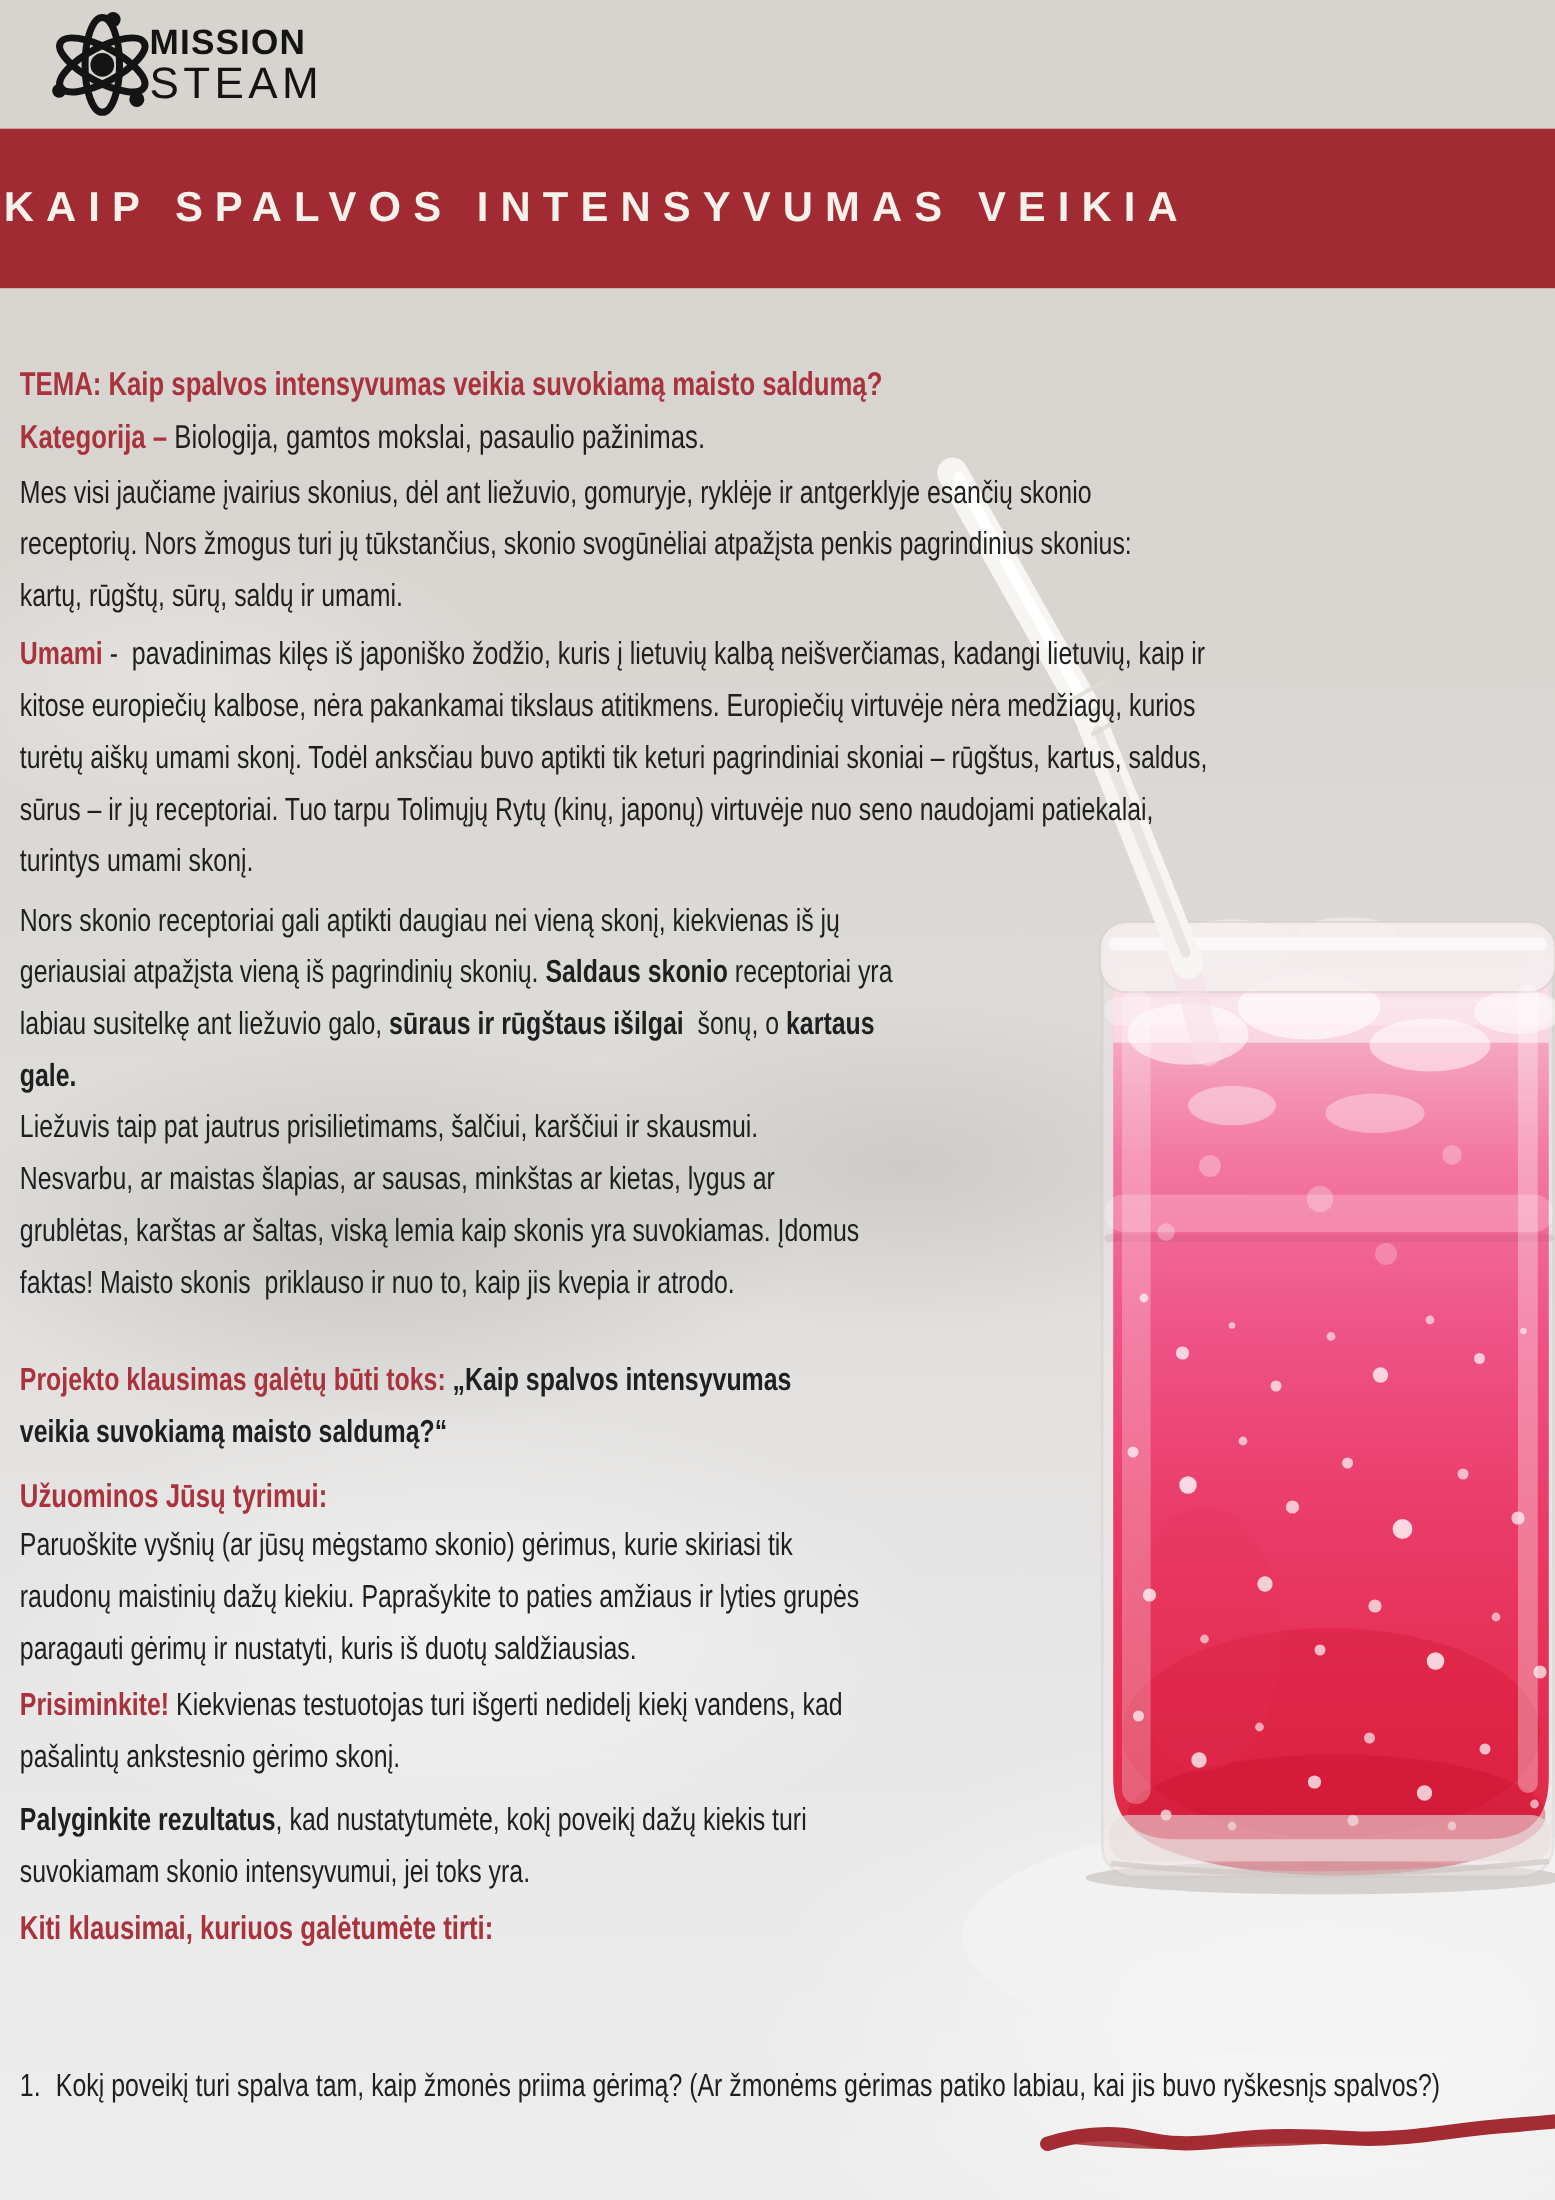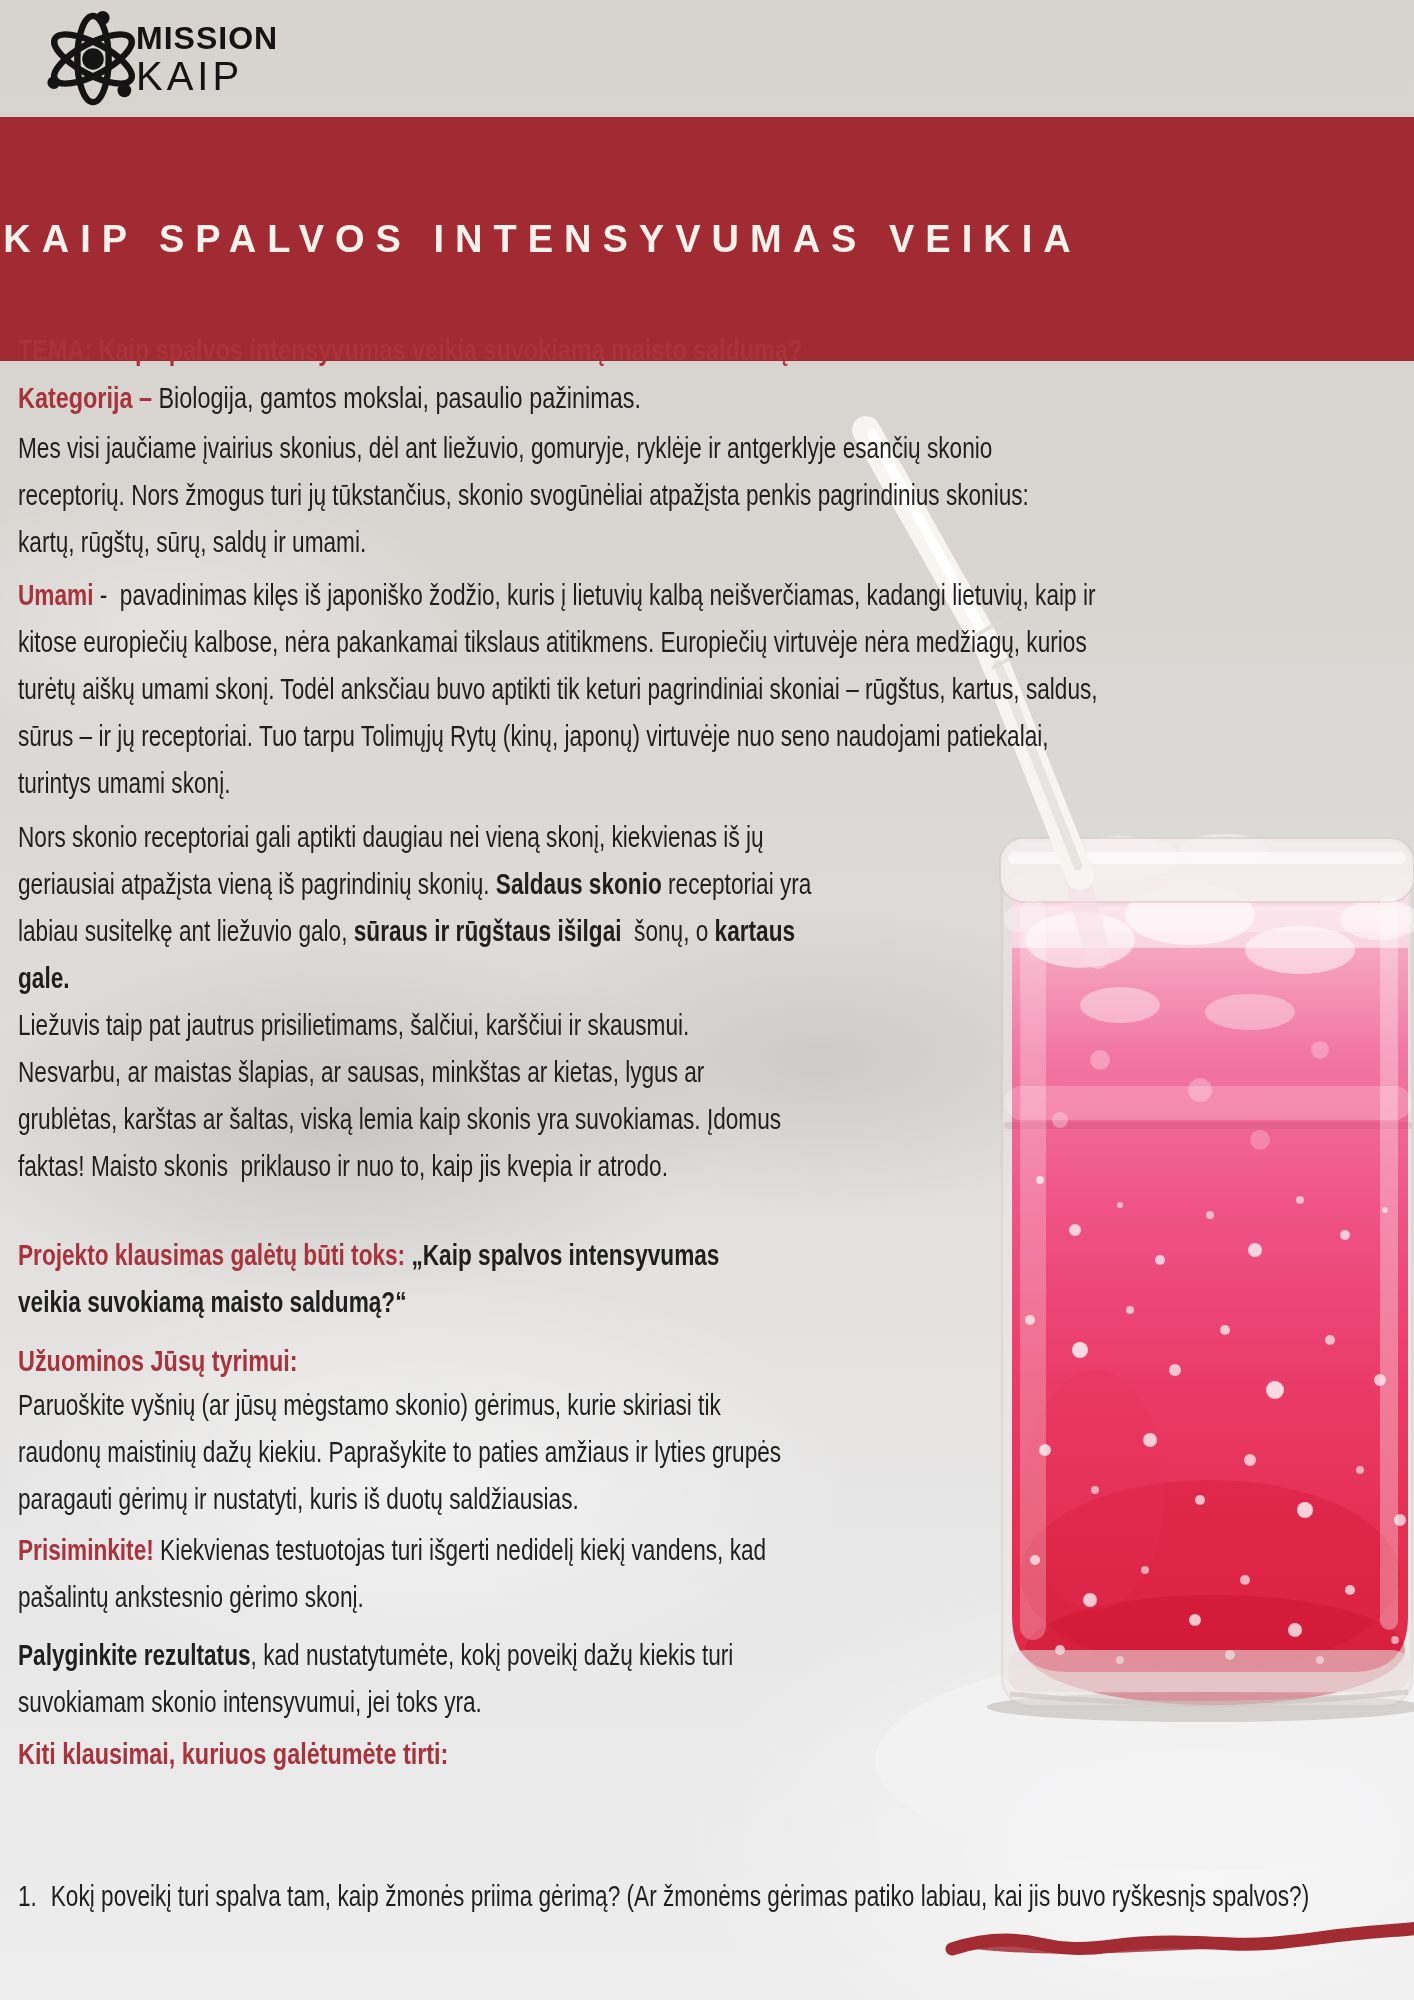--- a/index.html
+++ b/index.html
@@ -14,21 +14,21 @@
       radial-gradient(ellipse 700px 380px at 85% 92%, rgba(255,255,255,0.6), transparent 75%),
       linear-gradient(180deg, #d7d4cf 0%, #d9d6d2 30%, #dfdedc 55%, #e8e7e7 78%, #ededee 100%);
   }
   .photo { position:absolute; left:0; top:0; }
   
   .logo { position:absolute; left:44px; top:10px; display:flex; align-items:center; color:#141414; }
   .logo-text { margin-left:-6px; }
   .logo-t1 { font-size:32px; font-weight:700; letter-spacing:1px; line-height:34px; }
   .logo-t2 { font-size:40px; font-weight:400; letter-spacing:4px; line-height:42px; }
   
-  .banner { position:absolute; left:0; top:117px; width:1414px; height:244px; background:#a22a32; }
+  .banner { position:absolute; left:0; top:117px; width:1414px; height:145px; background:#a22a32; }
   .banner-inner { position:absolute; left:0; top:0; width:1085px; height:100%;
     display:flex; flex-direction:column; justify-content:center; text-align:center; }
   .banner-line { font-size:38px; font-weight:700; letter-spacing:11px; line-height:63px; color:#f6f1ea; }
   
   .tx { position:absolute; left:18px; transform:scaleX(0.78); transform-origin:0 0;
         font-size:29px; line-height:47px; color:#1f1f1f; white-space:pre-wrap; }
   .red { color:#a9333c; font-weight:700; }
   .b { font-weight:700; }
   .hd { font-size:30px; font-weight:700; color:#a9333c; }
   .num { display:inline-block; width:42px; }
@@ -152,21 +152,21 @@
         <ellipse cx="50" cy="50" rx="44" ry="16" transform="rotate(28 50 50)"></ellipse>
         <ellipse cx="50" cy="50" rx="44" ry="16" transform="rotate(152 50 50)"></ellipse>
       </g>
       <circle cx="50" cy="50" r="11" fill="#141414"></circle>
       <circle cx="60" cy="8" r="7" fill="#141414"></circle>
       <circle cx="10" cy="74" r="6.5" fill="#141414"></circle>
       <circle cx="82" cy="82" r="7" fill="#141414"></circle>
     </svg>
     <div class="logo-text">
       <div class="logo-t1">MISSION</div>
-      <div class="logo-t2">KAIP</div>
+      <div class="logo-t2">STEAM</div>
     </div>
   </div>
 
   <div class="banner">
     <div class="banner-inner">
       <div class="banner-line">KAIP SPALVOS INTENSYVUMAS VEIKIA</div>
     </div>
   </div>
 
   <div class="tx hd" style="top:326px; width:1700px;"><span class="red">TEMA: Kaip spalvos intensyvumas veikia suvokiamą maisto saldumą?</span></div>

